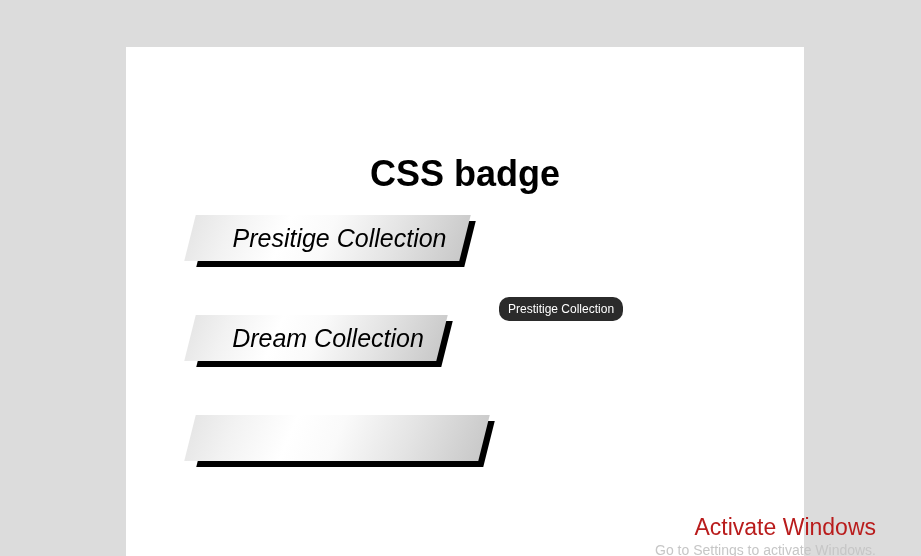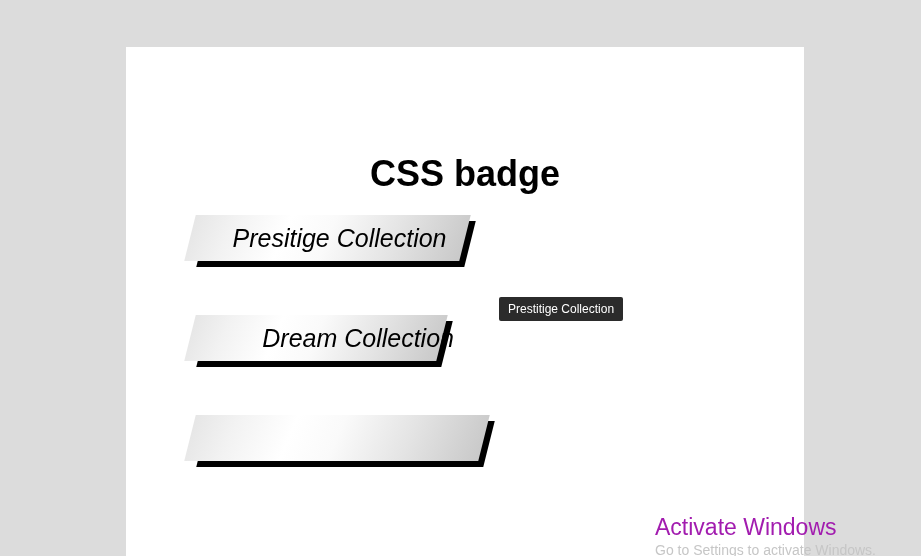--- a/index.html
+++ b/index.html
@@ -94,39 +94,40 @@
   
   #tooltip {
     position: absolute;
     left: 499px;
     top: 297px;
     background: #2b2b2b;
     color: #ffffff;
     font-size: 12px;
     line-height: 14px;
     padding: 5px 9px 5px 9px;
-    border-radius: 2px;
+    border-radius: 10px;
     white-space: nowrap;
     font-family: "Liberation Sans", sans-serif;
   }
 
   
   #watermark {
     position: absolute;
     left: 655px;
     top: 514px;
     color: #c4c4c4;
     font-family: "Liberation Sans", sans-serif;
     user-select: none;
   }
   #watermark-title {
     font-size: 23px;
     line-height: 27px;
-    color: #a21caf;
+    color: #b91c1c;
     white-space: nowrap;
+    text-align: right;
   }
   #watermark-subtitle {
     font-size: 14px;
     line-height: 18px;
     color: #c6c6c6;
     white-space: nowrap;
   }
 </style>
 </head>
 <body>
@@ -139,21 +140,21 @@
 
     <div class="badge-wrap">
       <div class="badge-shadow" style="width: 268px;"></div>
       <div class="badge-face" style="width: 275px;"></div>
       <div class="badge-label" style="width: 275px; text-align: center;">Presitige Collection</div>
     </div>
 
     <div class="badge-wrap">
       <div class="badge-shadow" style="width: 245px;"></div>
       <div class="badge-face" style="width: 252px;"></div>
-      <div class="badge-label" style="width: 252px; text-align: right;">Dream Collection</div>
+      <div class="badge-label" style="width: 252px; text-align: center;">Dream Collection</div>
     </div>
 
     <div class="badge-wrap">
       <div class="badge-shadow" style="width: 287px;"></div>
       <div class="badge-face" style="width: 294px;"></div>
     </div>
 
   </div>
 
 </div>

